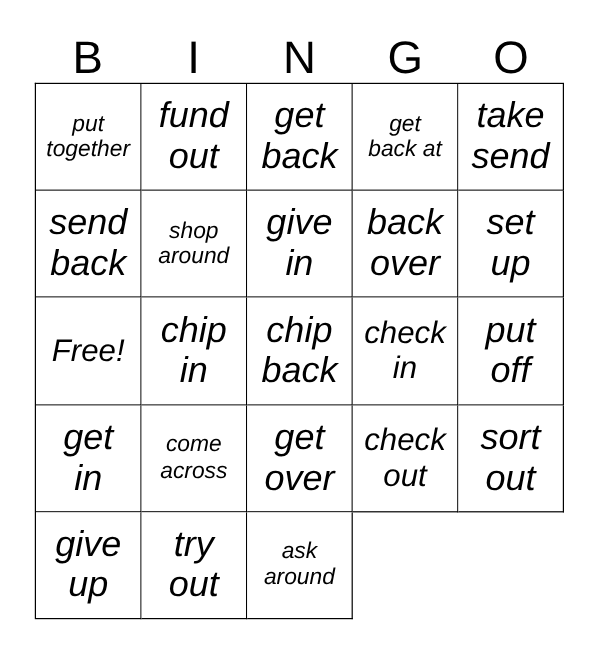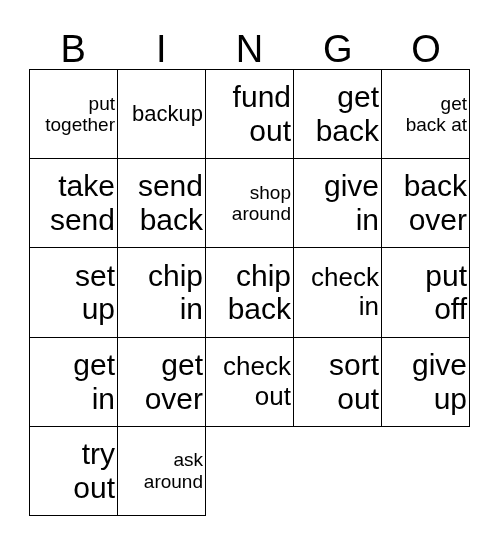--- a/index.html
+++ b/index.html
@@ -68,24 +68,25 @@
     align-items: center;
     justify-content: center;
     text-align: center;
     padding: 1px 2px;
     overflow: hidden;
   }
 
   .cell-text {
     display: block;
     width: 100%;
-    text-align: right;
+    text-align: center;
     line-height: 1.13;
     word-break: normal;
     white-space: pre-line;
+    font-style: italic;
   }
   .fs-lg  { font-size: 30px; }
   .fs-md  { font-size: 26px; }
   .fs-sm  { font-size: 22px; }
   .fs-xs  { font-size: 19px; }
 </style>
 </head>
 <body>
 
 <div class="card">
@@ -98,23 +99,20 @@
     <div class="header-letter">O</div>
   </div>
 
   <div class="grid">
 
     <div class="cell">
         <span class="cell-text fs-xs">put
 together</span>
       </div>
     <div class="cell">
-        <span class="cell-text fs-sm">backup</span>
-      </div>
-    <div class="cell">
         <span class="cell-text fs-lg">fund
 out</span>
       </div>
     <div class="cell">
         <span class="cell-text fs-lg">get
 back</span>
       </div>
     <div class="cell">
         <span class="cell-text fs-xs">get
 back at</span>
@@ -139,20 +137,23 @@
 
     <div class="cell">
         <span class="cell-text fs-lg">back
 over</span>
       </div>
     <div class="cell">
         <span class="cell-text fs-lg">set
 up</span>
       </div>
     <div class="cell">
+        <span class="cell-text fs-md">Free!</span>
+      </div>
+    <div class="cell">
         <span class="cell-text fs-lg">chip
 in</span>
       </div>
     <div class="cell">
         <span class="cell-text fs-lg">chip
 back</span>
       </div>
 
     <div class="cell">
         <span class="cell-text fs-md">check
@@ -160,20 +161,24 @@
       </div>
     <div class="cell">
         <span class="cell-text fs-lg">put
 off</span>
       </div>
     <div class="cell">
         <span class="cell-text fs-lg">get
 in</span>
       </div>
     <div class="cell">
+        <span class="cell-text fs-xs">come
+across</span>
+      </div>
+    <div class="cell">
         <span class="cell-text fs-lg">get
 over</span>
       </div>
 
     <div class="cell">
         <span class="cell-text fs-md">check
 out</span>
       </div>
     <div class="cell">
         <span class="cell-text fs-lg">sort

